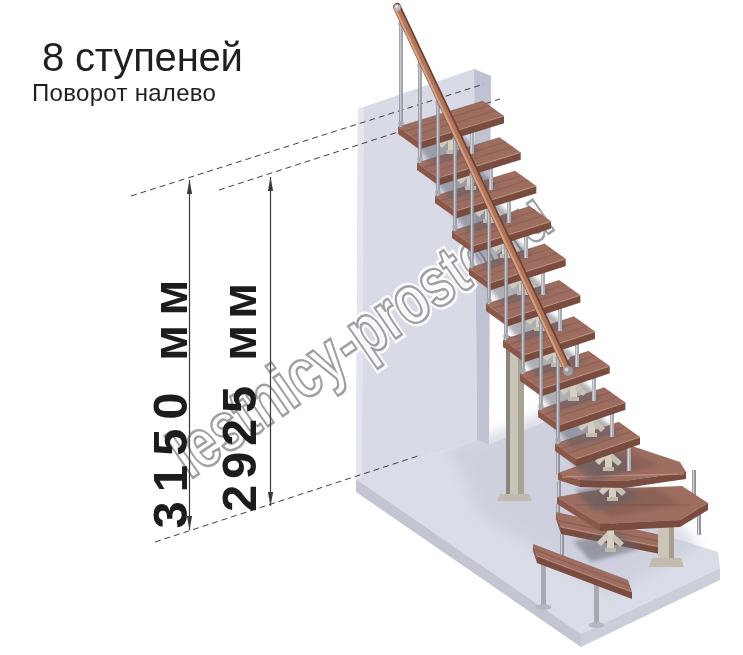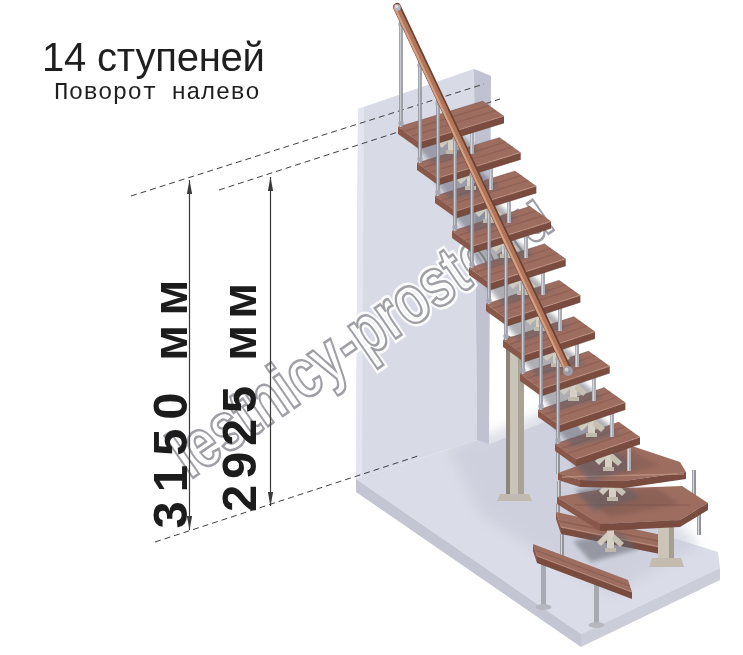--- a/index.html
+++ b/index.html
@@ -1,16 +1,16 @@
 <!DOCTYPE html>
 <html><head><meta charset="utf-8">
 <style>
 html,body{margin:0;padding:0;background:#ffffff;width:743px;height:655px;overflow:hidden;}
 .title{position:absolute;left:42px;top:34.5px;font-family:'Liberation Sans',sans-serif;font-size:40px;letter-spacing:-0.2px;color:#1f1f1f;}
-.sub{position:absolute;left:54px;top:79px;font-family:Liberation Mono, monospace;font-size:24px;letter-spacing:0.3px;color:#1f1f1f;}
+.sub{position:absolute;left:32px;top:79px;font-family:Liberation Sans, sans-serif;font-size:24px;letter-spacing:0.3px;color:#1f1f1f;}
 </style></head>
 <body>
 <svg width="743" height="655" viewBox="0 0 743 655" style="position:absolute;left:0;top:0">
 <rect width="743" height="655" fill="#ffffff"></rect>
 <defs>
       <filter id="soft" x="-30%" y="-30%" width="160%" height="160%">
         <feGaussianBlur stdDeviation="6"></feGaussianBlur>
       </filter>
       <filter id="soft2" x="-30%" y="-30%" width="160%" height="160%">
         <feGaussianBlur stdDeviation="2.2"></feGaussianBlur>
@@ -285,14 +285,14 @@
     <circle cx="566.5" cy="369.5" r="2" fill="#cfcfd6"></circle>
 <line x1="189.5" y1="180" x2="189.5" y2="530" stroke="#3a3a3a" stroke-width="1.2"></line>
 <polygon points="189.5,180 186.9,194 192.1,194" fill="#3a3a3a"></polygon>
 <polygon points="189.5,530 186.9,516 192.1,516" fill="#3a3a3a"></polygon>
 <line x1="270.5" y1="177" x2="270.5" y2="506" stroke="#3a3a3a" stroke-width="1.2"></line>
 <polygon points="270.5,177 267.9,191 273.1,191" fill="#3a3a3a"></polygon>
 <polygon points="270.5,506 267.9,492 273.1,492" fill="#3a3a3a"></polygon>
 <text transform="translate(187,399.5) rotate(-90)" text-anchor="middle" font-family="'Liberation Sans',sans-serif" font-weight="bold" font-size="49" letter-spacing="9" fill="#1c1c1c">3150 мм</text>
 <text transform="translate(256,394.5) rotate(-90)" text-anchor="middle" font-family="'Liberation Sans',sans-serif" font-weight="bold" font-size="49" letter-spacing="5.7" fill="#1c1c1c">2925 мм</text>
 </svg>
-<div class="title">14 ступеней</div>
+<div class="title">8 ступеней</div>
 <div class="sub">Поворот налево</div>
 
 </body></html>

